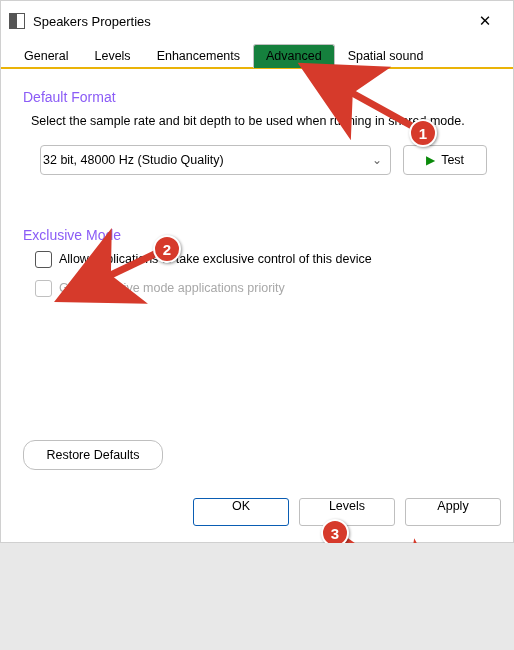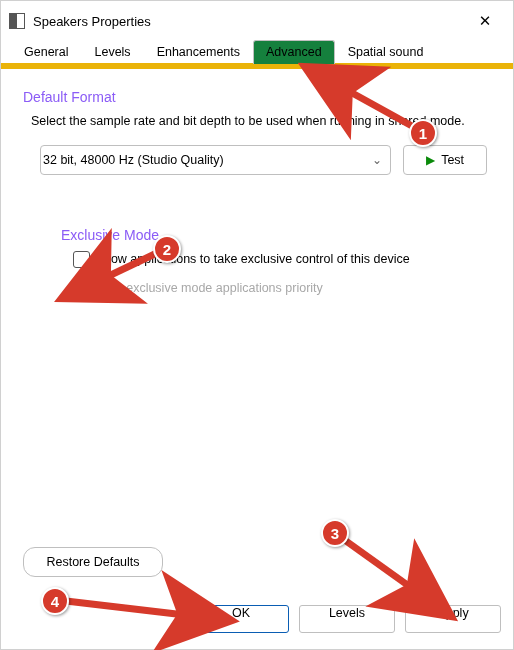--- a/index.html
+++ b/index.html
@@ -1,37 +1,37 @@
 <!DOCTYPE html>
 <html><head>
 <meta charset="utf-8">
 <style>
   * { box-sizing: border-box; font-family: "Segoe UI", Arial, sans-serif; }
   html,body { margin:0; padding:0; background:#e8e8e8; }
   .window {
-    width:514px; height:650px; background:#fff; position:relative;
+    width:514px; height:543px; background:#fff; position:relative;
     border:1px solid #d0d0d0;
   }
   .titlebar {
     height:40px; display:flex; align-items:center; padding:0 8px;
     position:relative;
   }
   .title-icon {
     width:16px; height:16px; border:1px solid #555; background:
       linear-gradient(90deg,#555 0 50%, #fff 50% 100%);
     margin-right:8px;
   }
   .title-text { font-size:13px; flex:1; color:#000; }
   .close-btn { width:32px; height:32px; display:flex; align-items:center;
     justify-content:center; font-size:15px; color:#000; cursor:pointer;
     margin-right:4px;
   }
   .tabstrip {
     display:flex; align-items:flex-end; padding-left:10px;
-    border-bottom:6px solid #eab308;
+    border-bottom:2px solid #eab308;
     height:28px;
   }
   .tab {
     padding:4px 12px 5px; font-size:12.5px; color:#000;
     border:1px solid transparent; border-bottom:none;
     position:relative; top:1px; cursor:pointer;
   }
   .tab.active {
     border-color:#c0c0c0; background:#15803d;
     border-top-left-radius:3px; border-top-right-radius:3px;
@@ -54,21 +54,21 @@
     display:flex; align-items:center; justify-content:space-between;
     padding:0 8px 0 2px; font-size:12.5px; cursor:pointer; background:#fff;margin-left:9px;
   }
   .chevron { color:#666; font-size:12px; }
   .test-btn {
     width:84px; height:30px; border:1px solid #bfbfbf; border-radius:4px;
     background:#fff; display:flex; align-items:center; justify-content:center;
     gap:6px; font-size:12.5px; cursor:pointer;
   }
   .play-icon { color:#0a8a0a; font-size:12px; }
-  .ex-mode { margin-top:36px;margin-left:38px; }
+  .ex-mode { margin-top:36px; }
   .checkbox-row { display:flex; align-items:center; gap:7px;
     padding-left:20px; font-size:12.5px; margin-bottom:12px; }
   .checkbox-row.disabled { color:#a8a8a8; }
   .checkbox {
     width:17px; height:17px; border:1.5px solid #555; border-radius:3px;
     background:#fff;
   }
   .checkbox.disabled { border-color:#c0c0c0; }
   .restore {
     position:absolute; left:22px; bottom:72px;

